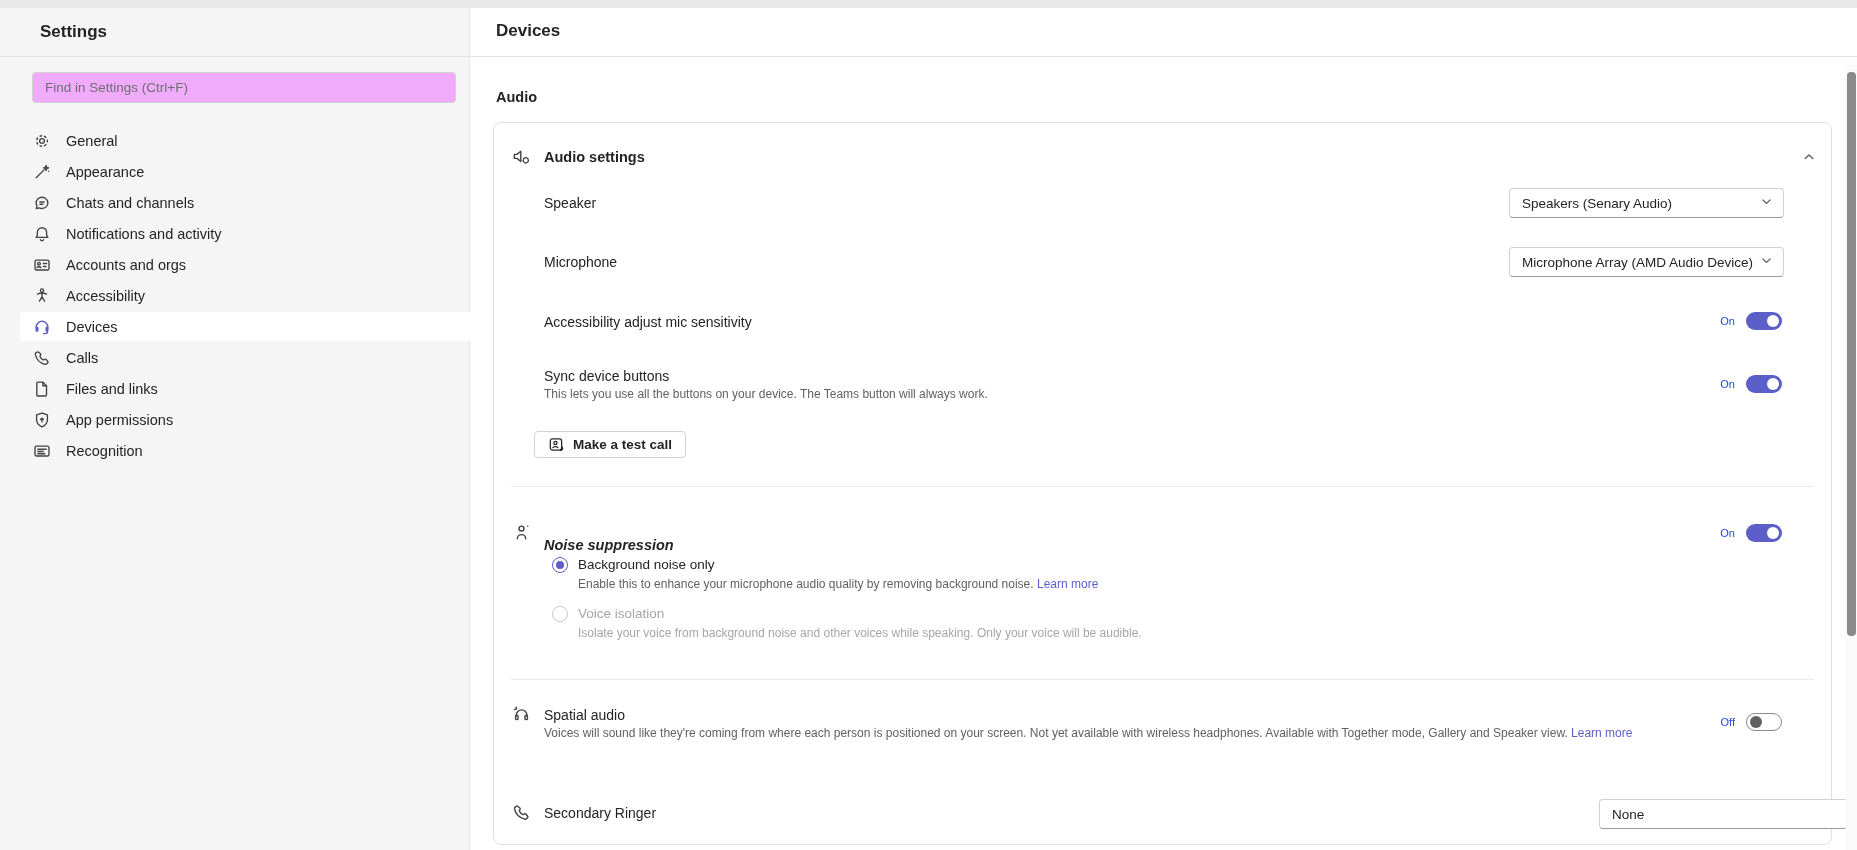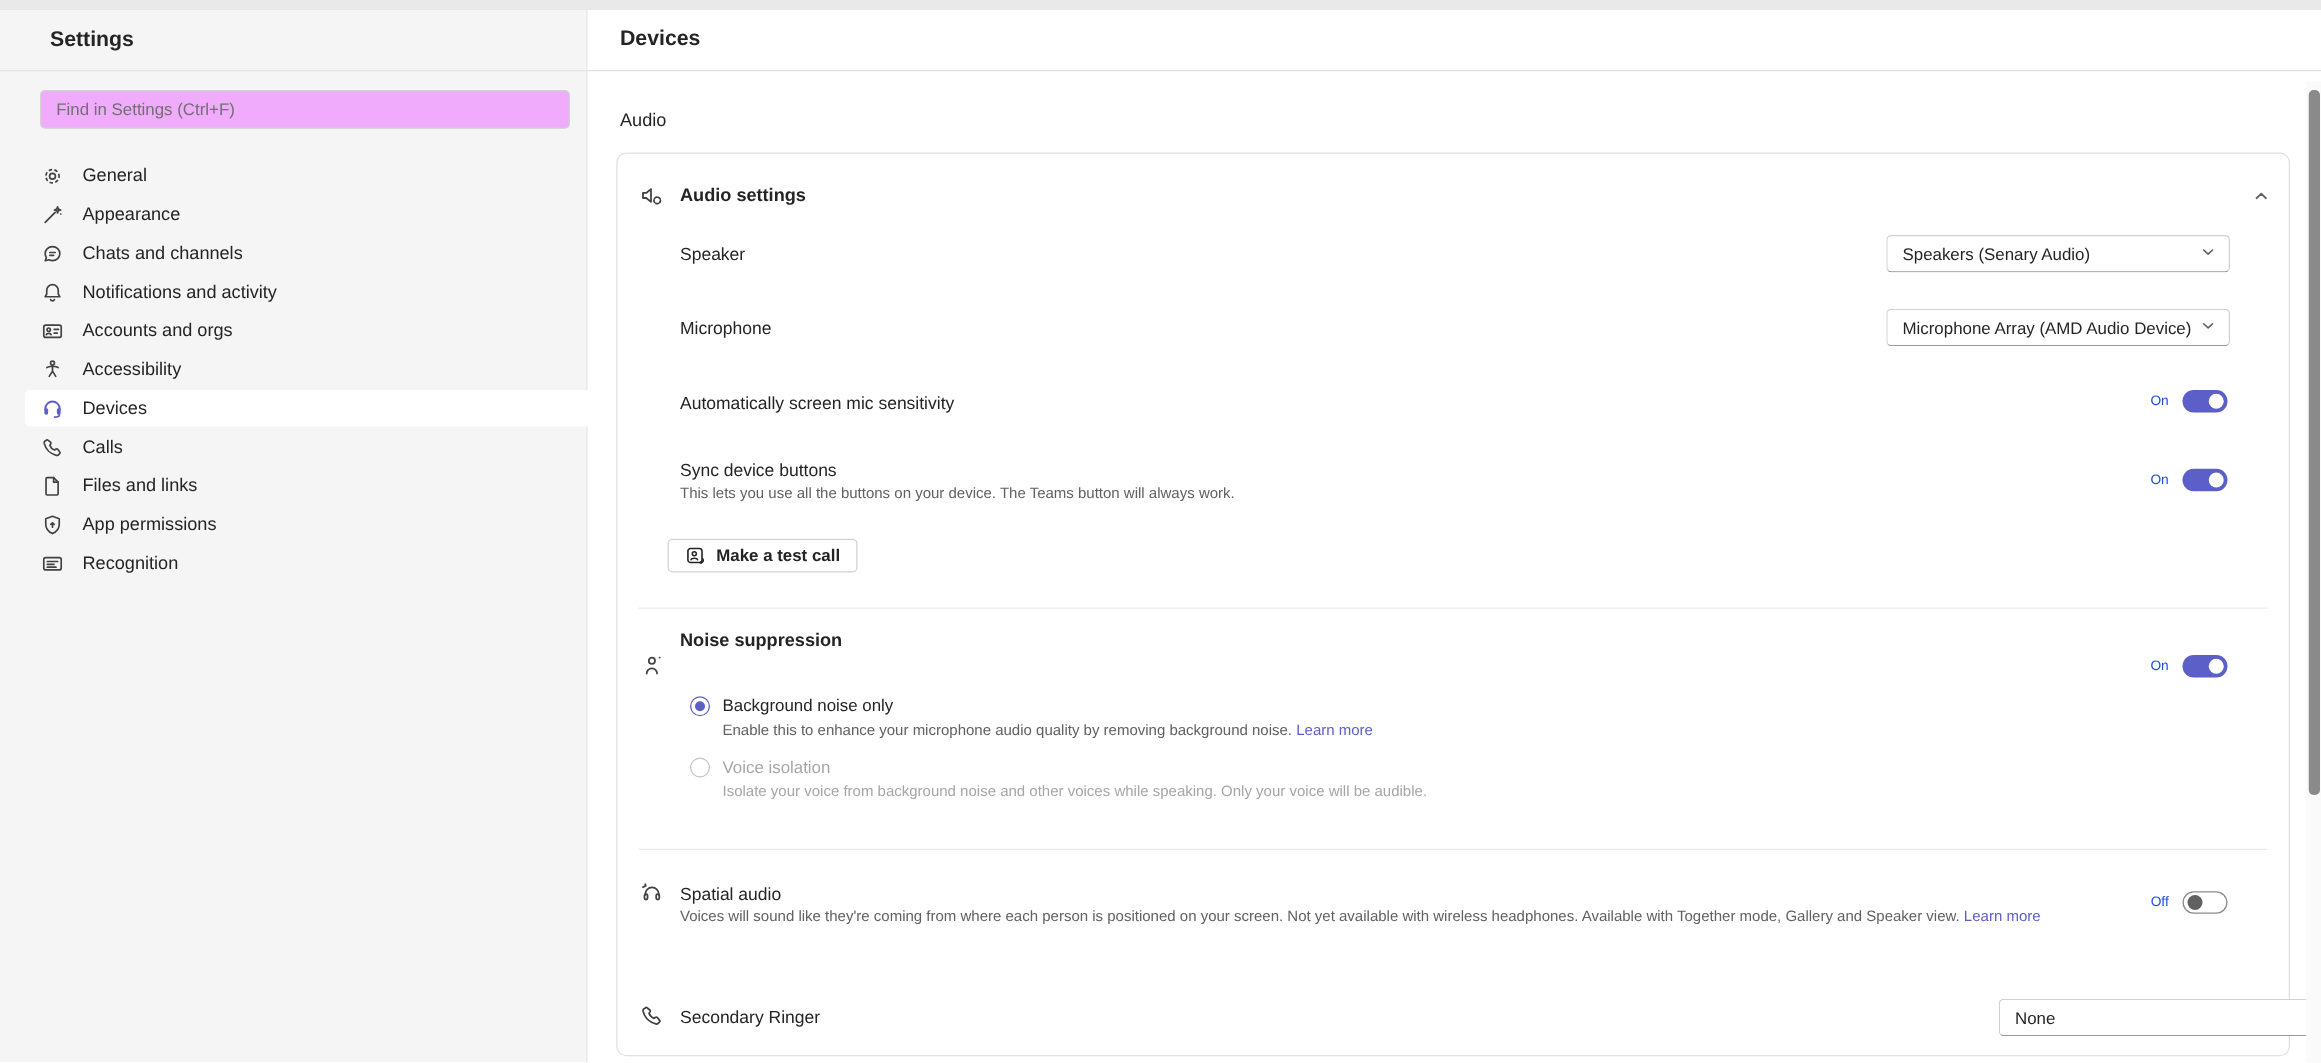--- a/index.html
+++ b/index.html
@@ -26,21 +26,21 @@
   .nav-item.selected::before { content:""; position:absolute; left:20px; right:20px; top:1px; bottom:1px;
                                background:#ffffff; border-radius:4px; }
   .nav-item .icon { position:relative; margin-left:32px; width:20px; height:20px; flex:0 0 20px;
                     display:flex; align-items:center; justify-content:center; }
   .nav-item .label { position:relative; margin-left:14px; font-size:14.5px; color:#242424; }
   .nav-item .icon svg { width:18px; height:18px; }
 
   
   .main { position:absolute; left:471px; top:8px; width:1386px; height:842px; background:#ffffff; }
   .main-title { position:absolute; left:25px; top:13px; font-size:17px; font-weight:700; }
-  .section-title { position:absolute; left:25px; top:81px; font-size:14.5px; font-weight:400;text-align:right; }
+  .section-title { position:absolute; left:25px; top:81px; font-size:14.5px; font-weight:700;text-align:right; }
 
   .card { position:absolute; left:22px; top:114px; width:1339px; height:723px;
           background:#fff; border:1px solid #e0e0e0; border-radius:8px; }
   .abs { position:absolute; }
   .row-icon { width:20px; height:20px; }
   .row-icon svg { width:19px; height:19px; }
   .sec-title { font-size:14.5px; font-weight:700; line-height:20px; }
   .row-label { font-size:14px; line-height:20px; color:#242424; }
   .row-desc  { font-size:12px; line-height:16px; color:#616161; }
   .disabled-text { color:#a6a6a6 !important; }
@@ -222,21 +222,21 @@
     </div>
 
     <div class="abs row-label" style="left:50px; top:129px;">Microphone</div>
     <div class="dropdown" style="left:1015px; top:124px;">
       <span>Microphone Array (AMD Audio Device)</span>
       <span><svg viewBox="0 0 16 16" fill="none" stroke="#616161" stroke-width="1.4" stroke-linecap="round" stroke-linejoin="round">
             <path d="M4.2 6.4L8 10l3.8-3.6"></path>
           </svg></span>
     </div>
 
-    <div class="abs row-label" style="left:50px; top:189px;">Automatically screen mic sensitivity</div>
+    <div class="abs row-label" style="left:50px; top:189px;">Accessibility adjust mic sensitivity</div>
     <div class="toggle-group" style="top:189px;">
       <span class="toggle-state">On</span>
       <div class="toggle on">
           <div class="knob"></div>
         </div>
     </div>
 
     <div class="abs row-label" style="left:50px; top:243px;">Sync device buttons</div>
     <div class="abs row-desc" style="left:50px; top:263px;">This lets you use all the buttons on your device. The Teams button will always work.</div>
     <div class="toggle-group" style="top:252px;">
@@ -258,21 +258,21 @@
       <span>Make a test call</span>
     </div>
 
     <div class="card-divider" style="top:363px;"></div>
 
     <span class="abs row-icon" style="left:18px; top:400px;"><svg viewBox="0 0 16 16" fill="none" stroke="#424242" stroke-width="1.2" stroke-linecap="round" stroke-linejoin="round">
           <circle cx="8" cy="4.7" r="2.1"></circle>
           <path d="M4.5 13.3a3.5 3.5 0 0 1 7 0"></path>
           <path d="M13.2 2.6l.1.01"></path>
         </svg></span>
-    <div class="abs sec-title" style="left:50px; top:380px;">Noise suppression</div>
+    <div class="abs sec-title" style="left:50px; top:412px;font-style:italic;">Noise suppression</div>
     <div class="toggle-group" style="top:401px;">
       <span class="toggle-state">On</span>
       <div class="toggle on">
           <div class="knob"></div>
         </div>
     </div>
 
     <div class="radio checked" style="left:58px; top:434px;"></div>
     <div class="abs row-label" style="left:84px; top:432px; font-size:13.5px;">Background noise only</div>
     <div class="abs row-desc" style="left:84px; top:453px;">

